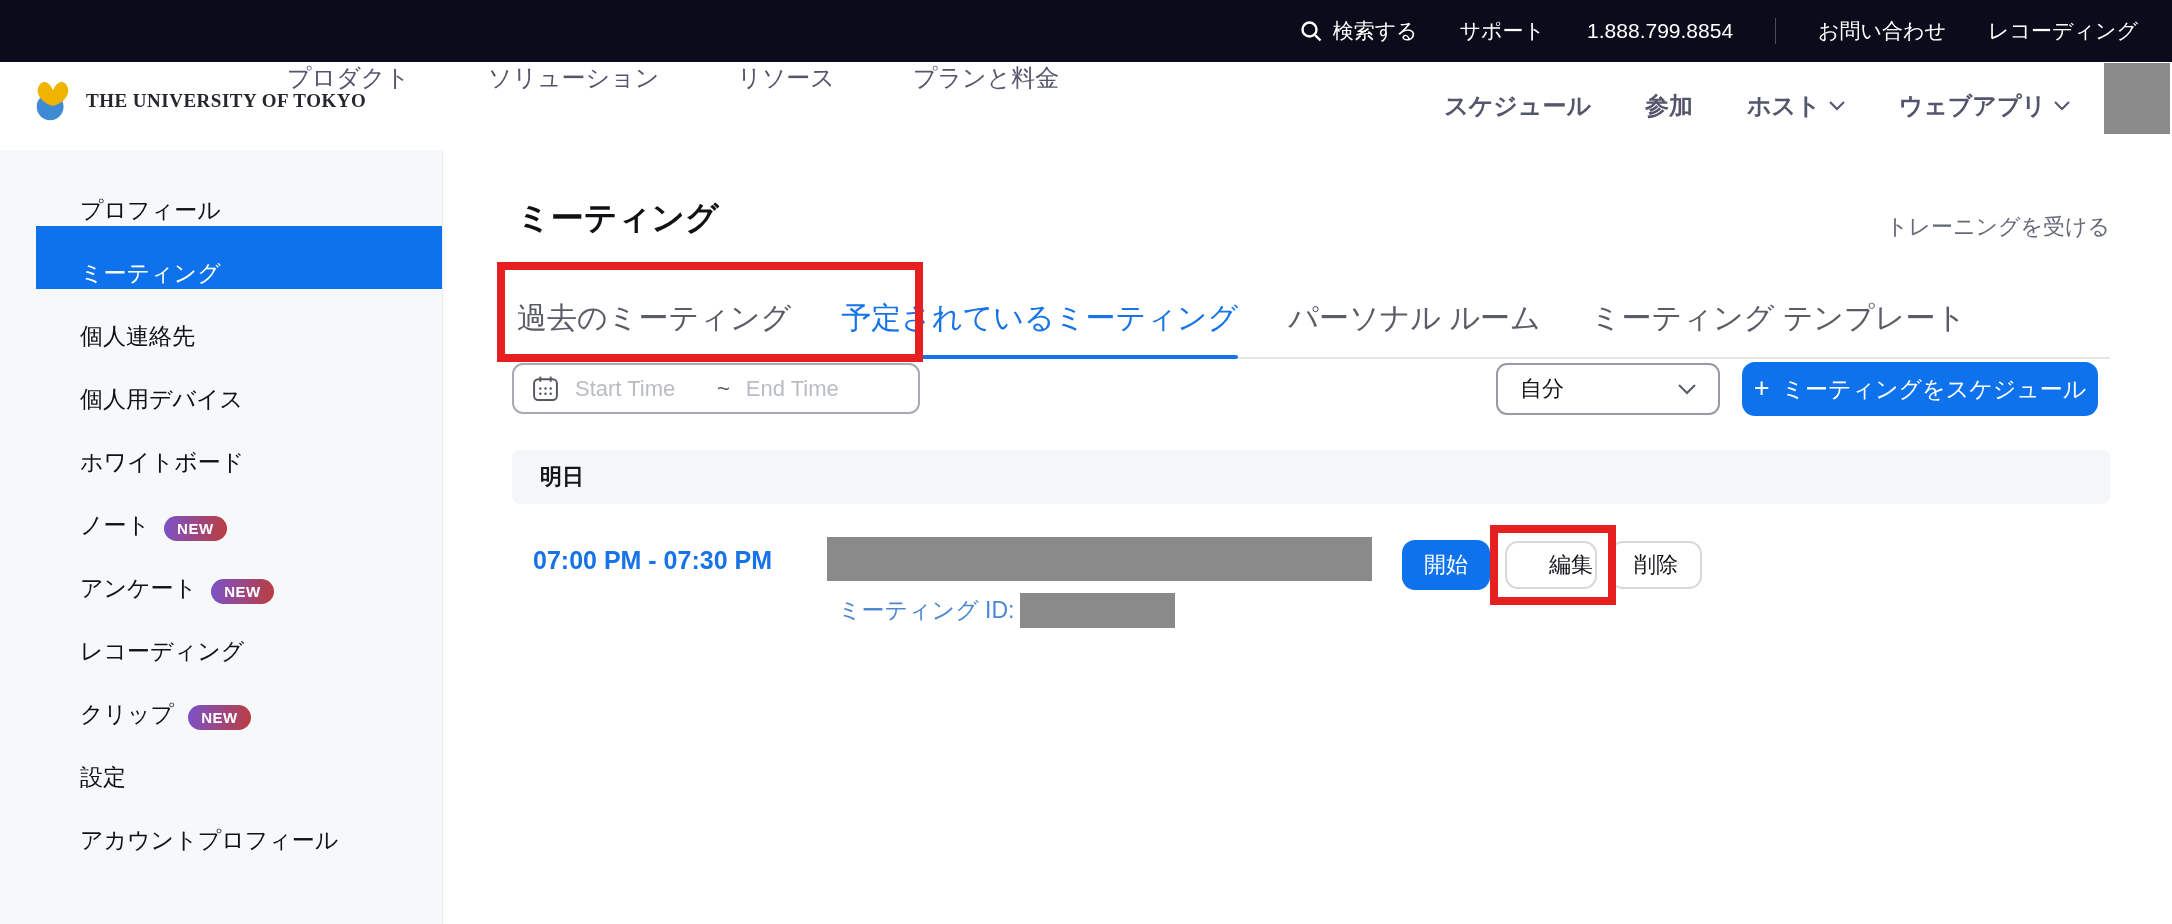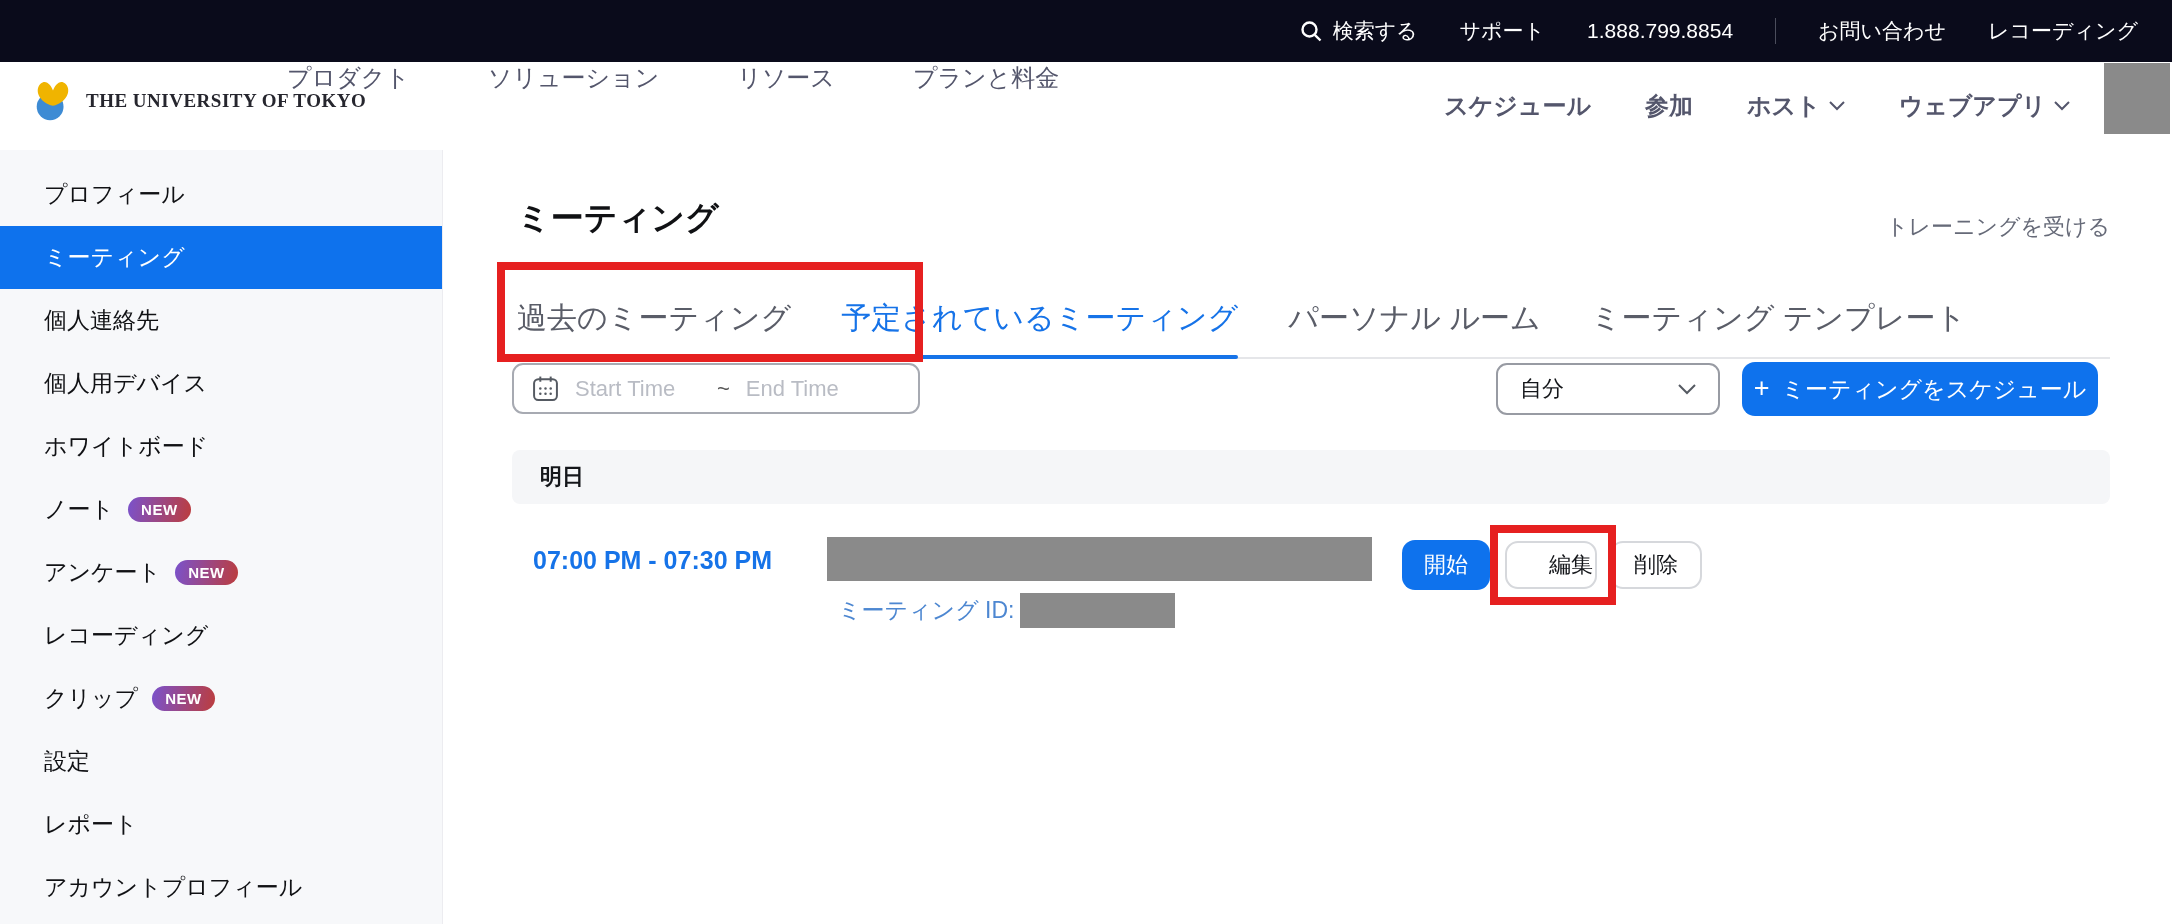--- a/index.html
+++ b/index.html
@@ -22,22 +22,22 @@
     align-items:flex-start; gap:78px; color:#54566c; font-size:24px; }
   .header-nav-item { cursor:pointer; white-space:nowrap; }
   .header-right { position:absolute; right:102px; top:0; height:88px; display:flex;
     align-items:center; gap:54px; color:#54566c; font-size:24px; font-weight:600; }
   .header-right-item { display:flex; align-items:center; gap:8px; cursor:pointer; white-space:nowrap; }
   .avatar { position:absolute; right:2px; top:1px; width:66px; height:71px; background:#8a8a8a; cursor:pointer; }
 
   
   .sidebar { position:absolute; top:150px; left:0; width:443px; height:774px;
     background:#f7f8fa; border-right:1px solid #ececf0; padding-top:13px; }
-  .side-item { height:63px; display:flex; align-items:center; padding-left:44px;
-    font-size:23px; color:#101114; cursor:pointer; white-space:nowrap; }
+  .side-item { height:63px; display:flex; align-items:flex-end; padding-left:44px;
+    font-size:23px; color:#101114; cursor:pointer; white-space:nowrap;margin-left:36px; }
   .side-item.active { background:#0e72ed; color:#fff; }
   .badge { margin-left:14px; padding:4px 13px; border-radius:14px; font-size:15px;
     font-weight:700; color:#fff; letter-spacing:.5px;
     background:linear-gradient(100deg,#7a52cc 0%,#bc3d3d 100%); }
 
   
   .main { position:absolute; top:150px; left:443px; width:1729px; height:774px; background:#fff; }
   .page-title { position:absolute; left:74px; top:46px; font-size:33px; font-weight:700; color:#101114; }
   .training-link { position:absolute; right:62px; top:62px; font-size:22px; color:#666a78; cursor:pointer; }
 
@@ -187,23 +187,20 @@
   </div>
   <div class="side-item">
     <span>レコーディング</span>
   </div>
   <div class="side-item">
     <span>クリップ</span>
     <span class="badge">NEW</span>
   </div>
   <div class="side-item">
     <span>設定</span>
-  </div>
-  <div class="side-item">
-    <span>レポート</span>
   </div>
   <div class="side-item">
     <span>アカウントプロフィール</span>
   </div>
 </div>
 
 <div class="main">
   <div class="page-title">ミーティング</div>
   <div class="training-link">トレーニングを受ける</div>
 

